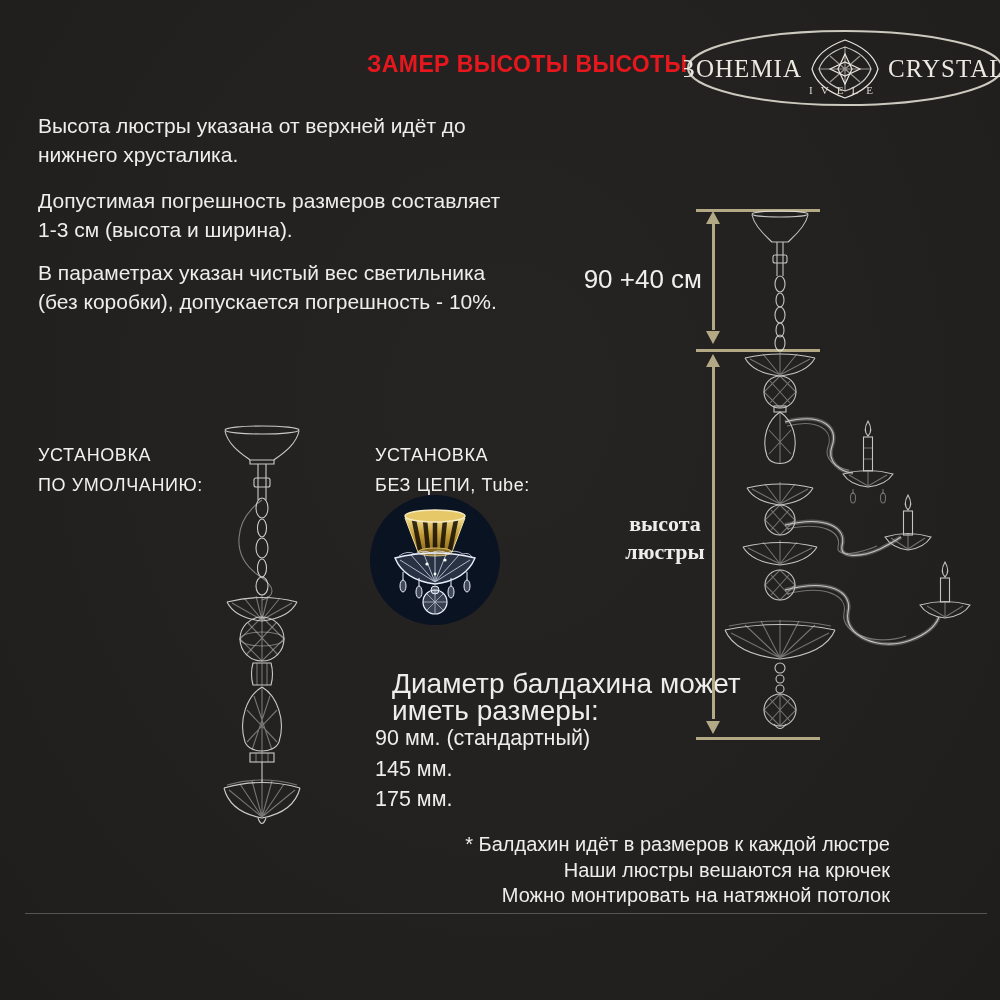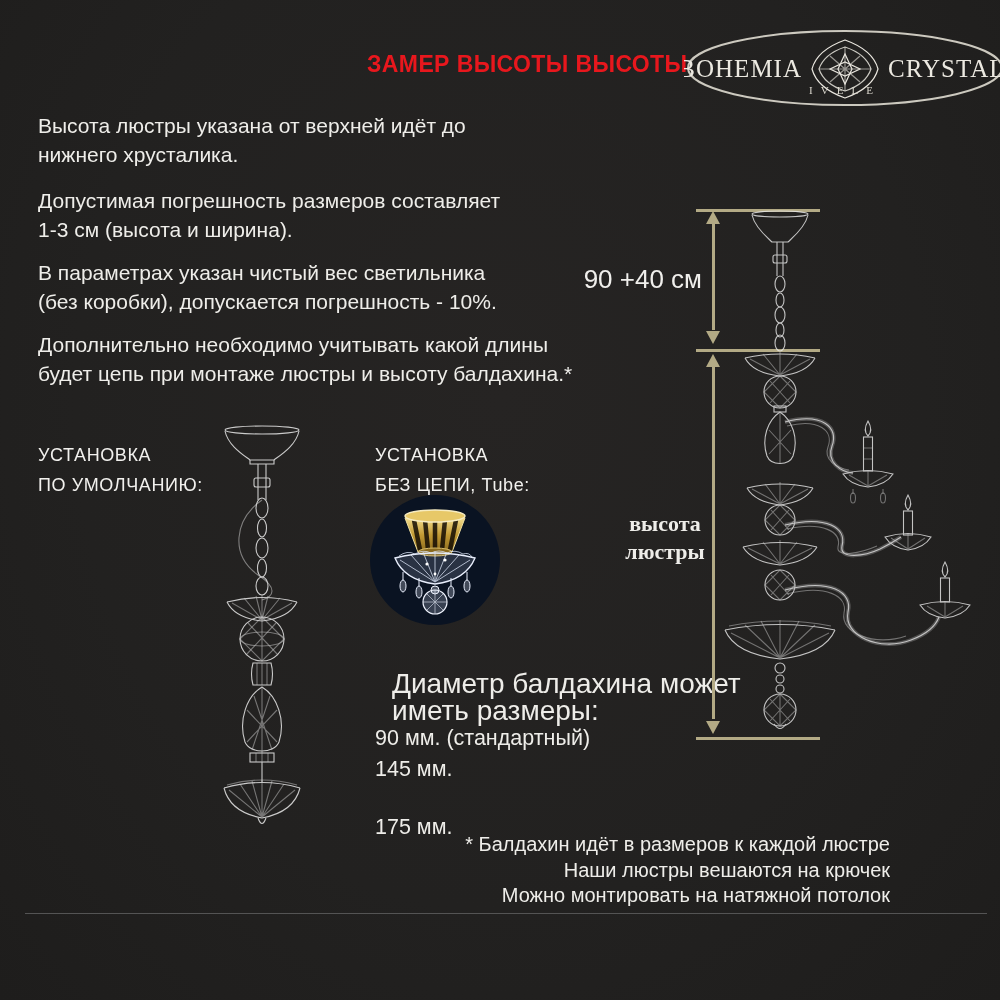--- a/index.html
+++ b/index.html
@@ -11,21 +11,21 @@
   .abs{position:absolute;}
   .pre{white-space:pre-line;}
   #title{left:367px;top:51px;font-size:23px;font-weight:bold;color:#e8171d;letter-spacing:.4px;}
   .note{left:38px;width:600px;font-size:21px;line-height:29px;color:#eeede9;}
   #note-0{top:111px;} #note-1{top:186px;} #note-2{top:258px;} #note-3{top:330px;}
   .section-title{font-size:18px;line-height:30px;letter-spacing:.6px;color:#f2f1ee;}
   #sec-default{left:38px;top:440px;}
   #sec-nochain{left:375px;top:440px;}
   #canopy-intro{left:392px;top:670px;font-size:28px;line-height:27px;}
   .size-line{left:375px;font-size:21.5px;}
-  #size-0{top:726px;} #size-1{top:757px;} #size-2{top:787px;margin-top:28px;}
+  #size-0{top:726px;} #size-1{top:757px;} #size-2{top:787px;}
   #chain-label{left:520px;top:264px;width:182px;text-align:right;font-size:26px;color:#f0efec;}
   #height-label{left:597px;top:510px;width:136px;text-align:center;font-size:22px;font-weight:bold;line-height:28px;font-family:Liberation Serif, serif;}
   #footnotes{right:110px;top:832px;width:560px;text-align:right;font-size:20px;line-height:25.5px;}
   #divider{left:25px;top:913px;width:962px;height:1px;background:#545454;}
   
   .mline{height:3px;background:#b3aa85;left:696px;width:124px;}
   #mline-top{top:209px;} #mline-mid{top:349px;} #mline-bot{top:737px;}
   .shaft{width:3px;background:#b3aa85;left:712px;}
   #shaft-1{top:223px;height:107px;}
   #shaft-2{top:367px;height:352px;}
@@ -59,22 +59,20 @@
       <text x="161" y="71" text-anchor="middle" font-family="Liberation Serif, serif" font-size="11" fill="#d9d6cc" letter-spacing="8">IVELE</text>
     </svg>
   </div>
 
   <div id="note-0" class="abs note pre">Высота люстры указана от верхней идёт до
 нижнего хрусталика.</div>
   <div id="note-1" class="abs note pre">Допустимая погрешность размеров составляет
 1-3 см (высота и ширина).</div>
   <div id="note-2" class="abs note pre">В параметрах указан чистый вес светильника
 (без коробки), допускается погрешность - 10%.</div>
-  <div id="note-3" class="abs note pre">Дополнительно необходимо учитывать какой длины
-будет цепь при монтаже люстры и высоту балдахина.*</div>
 
   <div id="sec-default" class="abs section-title pre">УСТАНОВКА
 ПО УМОЛЧАНИЮ:</div>
 
   <div class="abs" style="left:200px;top:420px;">
     <svg width="125" height="412" viewBox="0 0 125 412">
       <g class="lineart" opacity=".85">
         <ellipse cx="62" cy="10" rx="37" ry="4"></ellipse>
         <path d="M25,11 C28,26 45,36 50,40 L74,40 C79,36 96,26 99,11"></path>
         <path d="M50,40 L50,44 L74,44 L74,40"></path>

